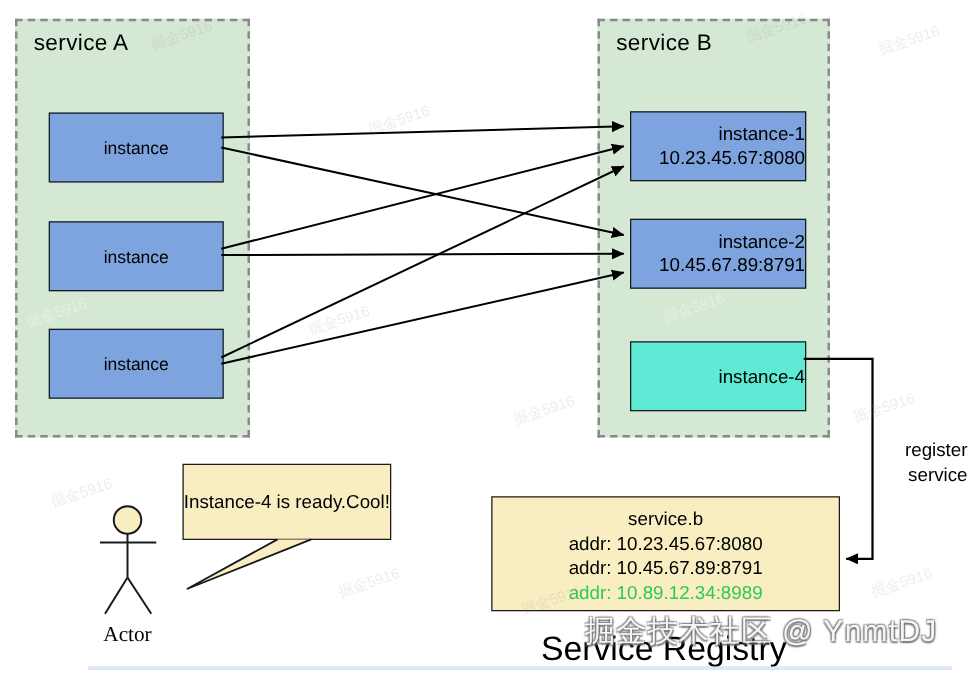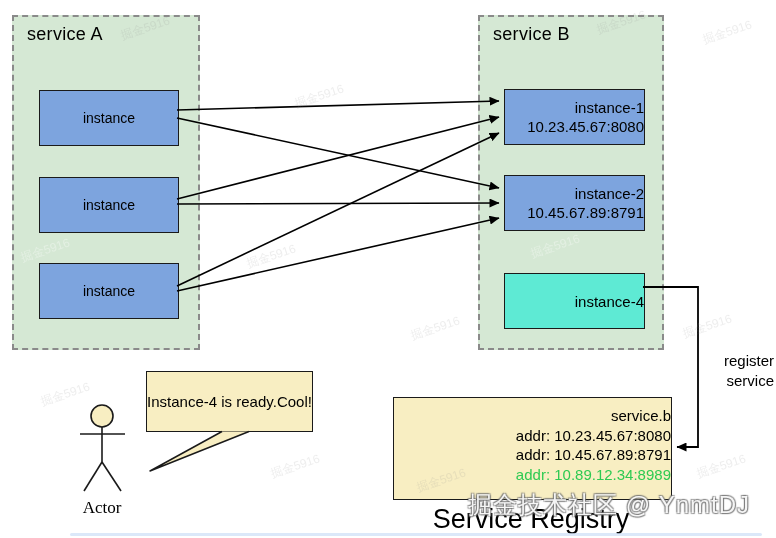--- a/index.html
+++ b/index.html
@@ -21,22 +21,22 @@
     position:absolute;box-sizing:border-box;border:1.5px solid #1a1a1a;
     display:flex;flex-direction:column;align-items:center;justify-content:center;text-align:center;
   }
   .inst-blue{background:#7da4de;}
   .inst-green{background:#5eead4;margin-top:12px;}
   .svc-a .inst{left:25px;width:140px;height:56px;font-size:14px;}
   .svc-b .inst{left:24px;width:141px;height:56px;font-size:15px;line-height:19px;align-items:flex-end;}
   .inst-name,.inst-addr{white-space:nowrap;}
   
   .registry{
-    position:absolute;left:393px;top:397px;width:279px;height:103px;background:#f8eec2;
-    border:1.5px solid #1a1a1a;box-sizing:border-box;text-align:right;
+    position:absolute;left:393px;top:397px;width:279px;height:92px;background:#f8eec2;
+    border:1.5px solid #1a1a1a;box-sizing:border-box;text-align:center;
     font-size:15px;line-height:19.5px;padding-top:8px;
   }
   .registry .hl{color:#2eca52;}
   .registry-caption{
     position:absolute;left:400px;top:504px;width:262px;text-align:center;font-size:27px;color:#000;
   }
   
   .register-label{
     position:absolute;left:698px;top:351px;width:76px;text-align:right;
     font-size:15px;line-height:20px;white-space:pre-line;

